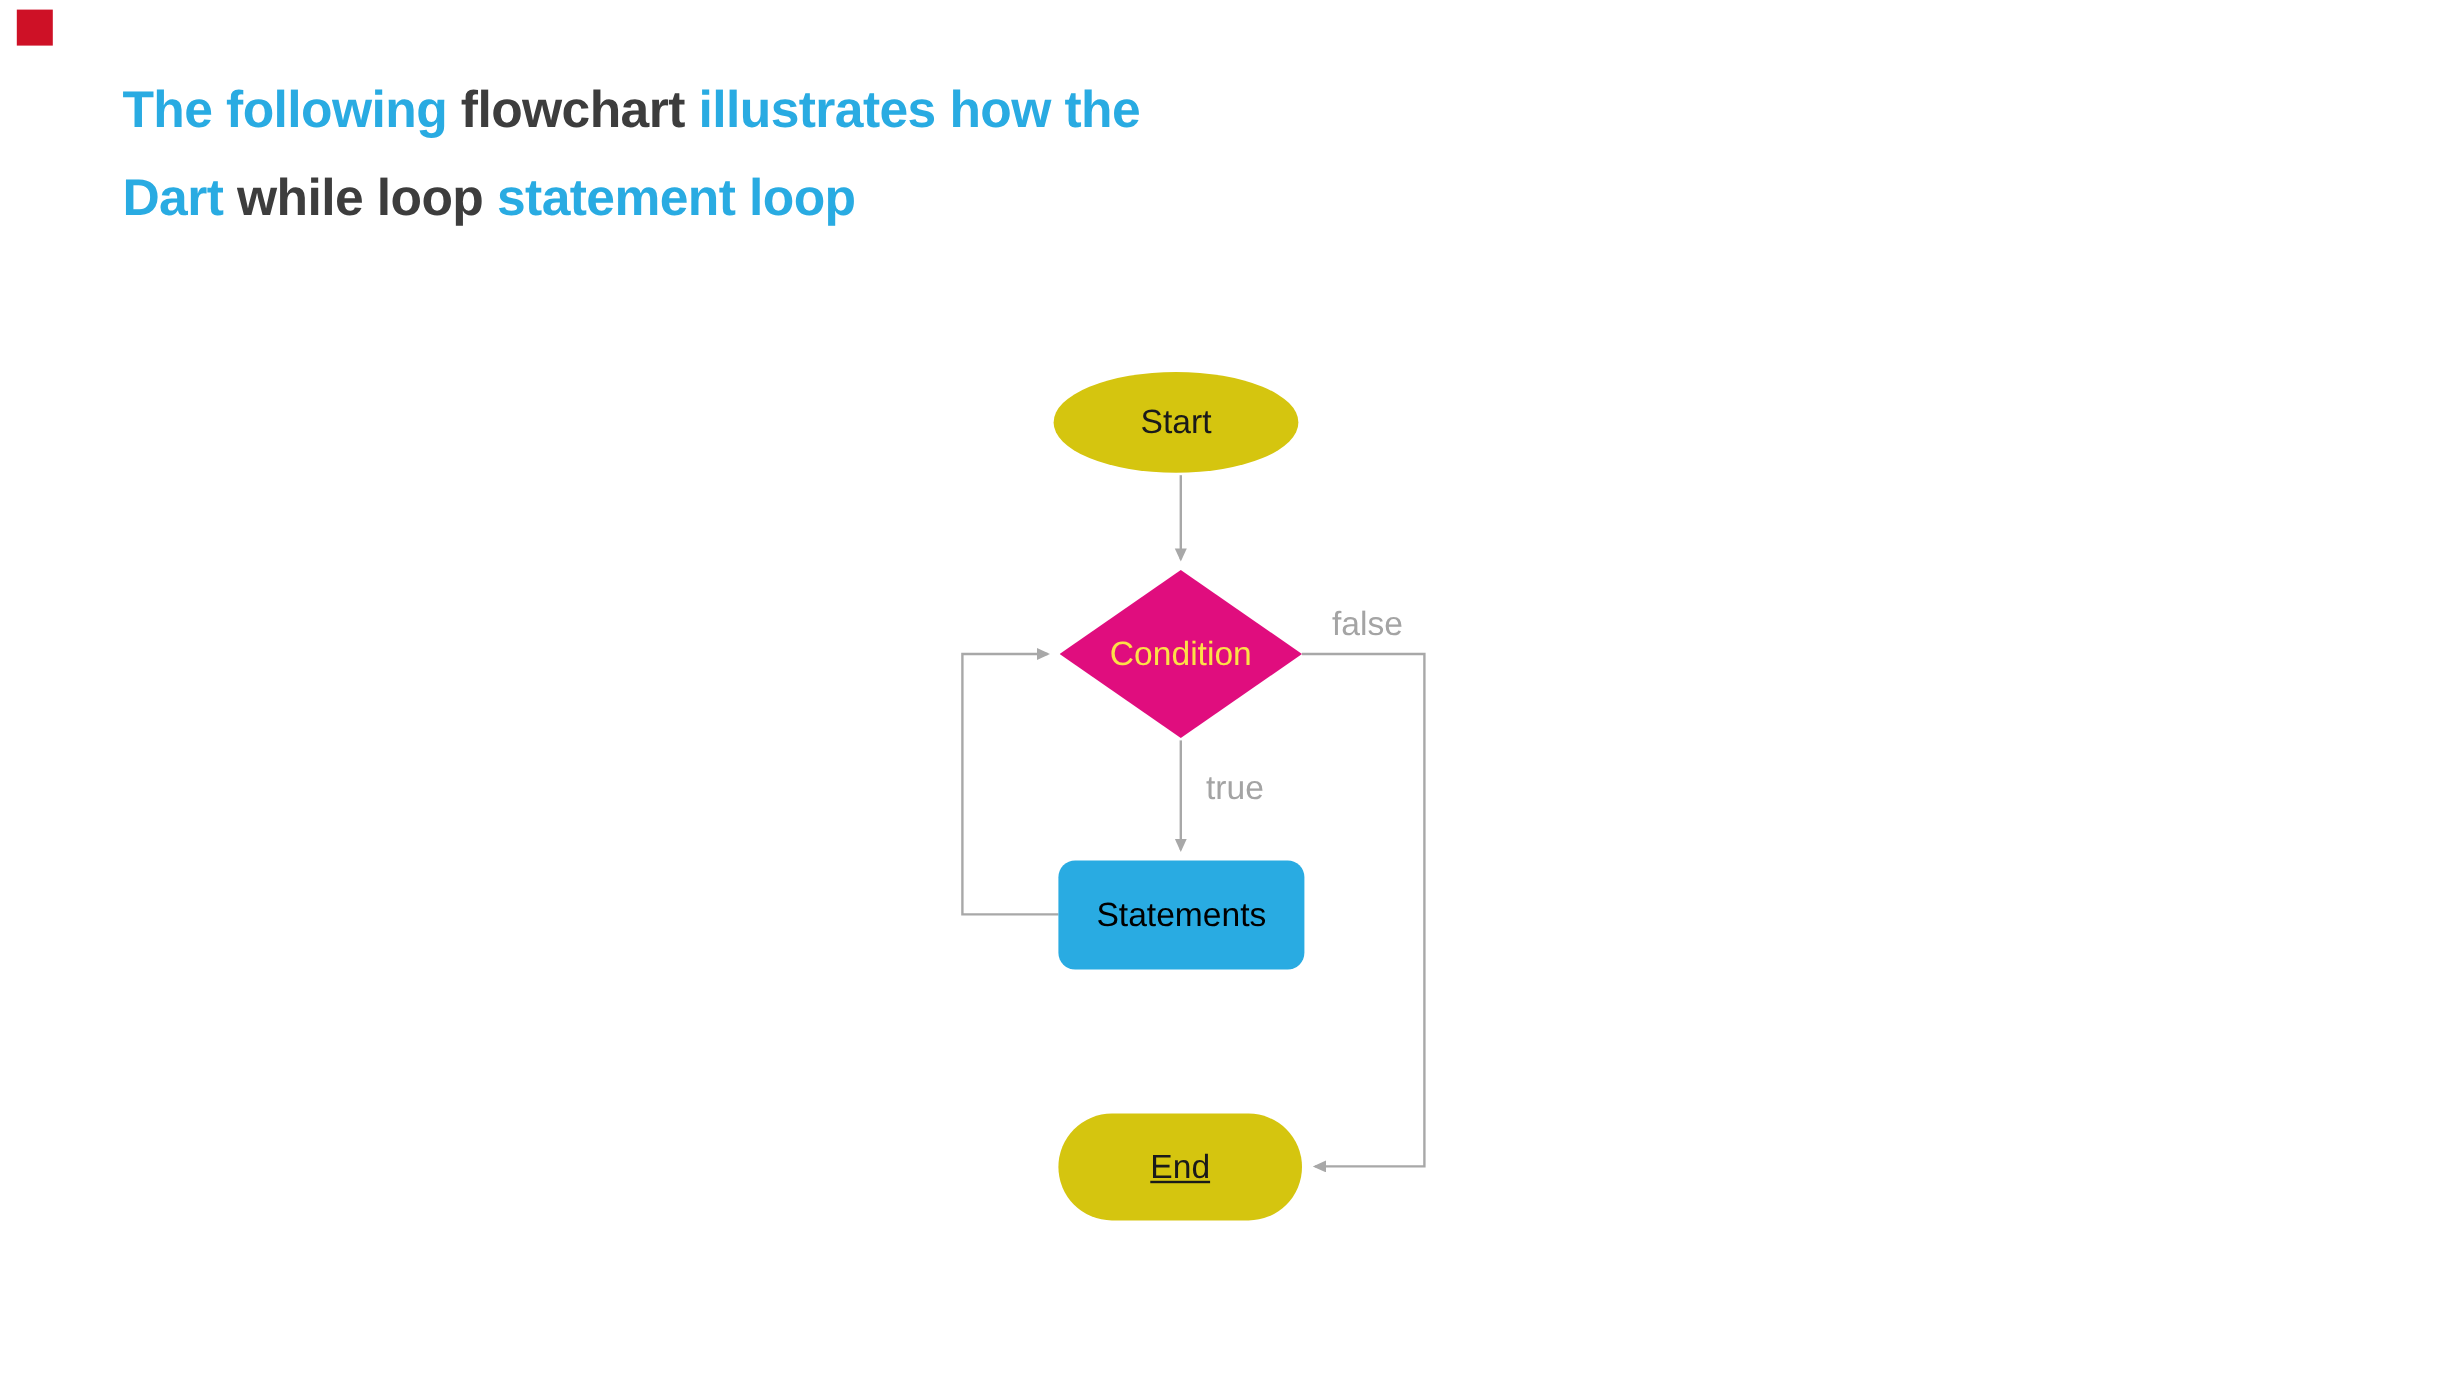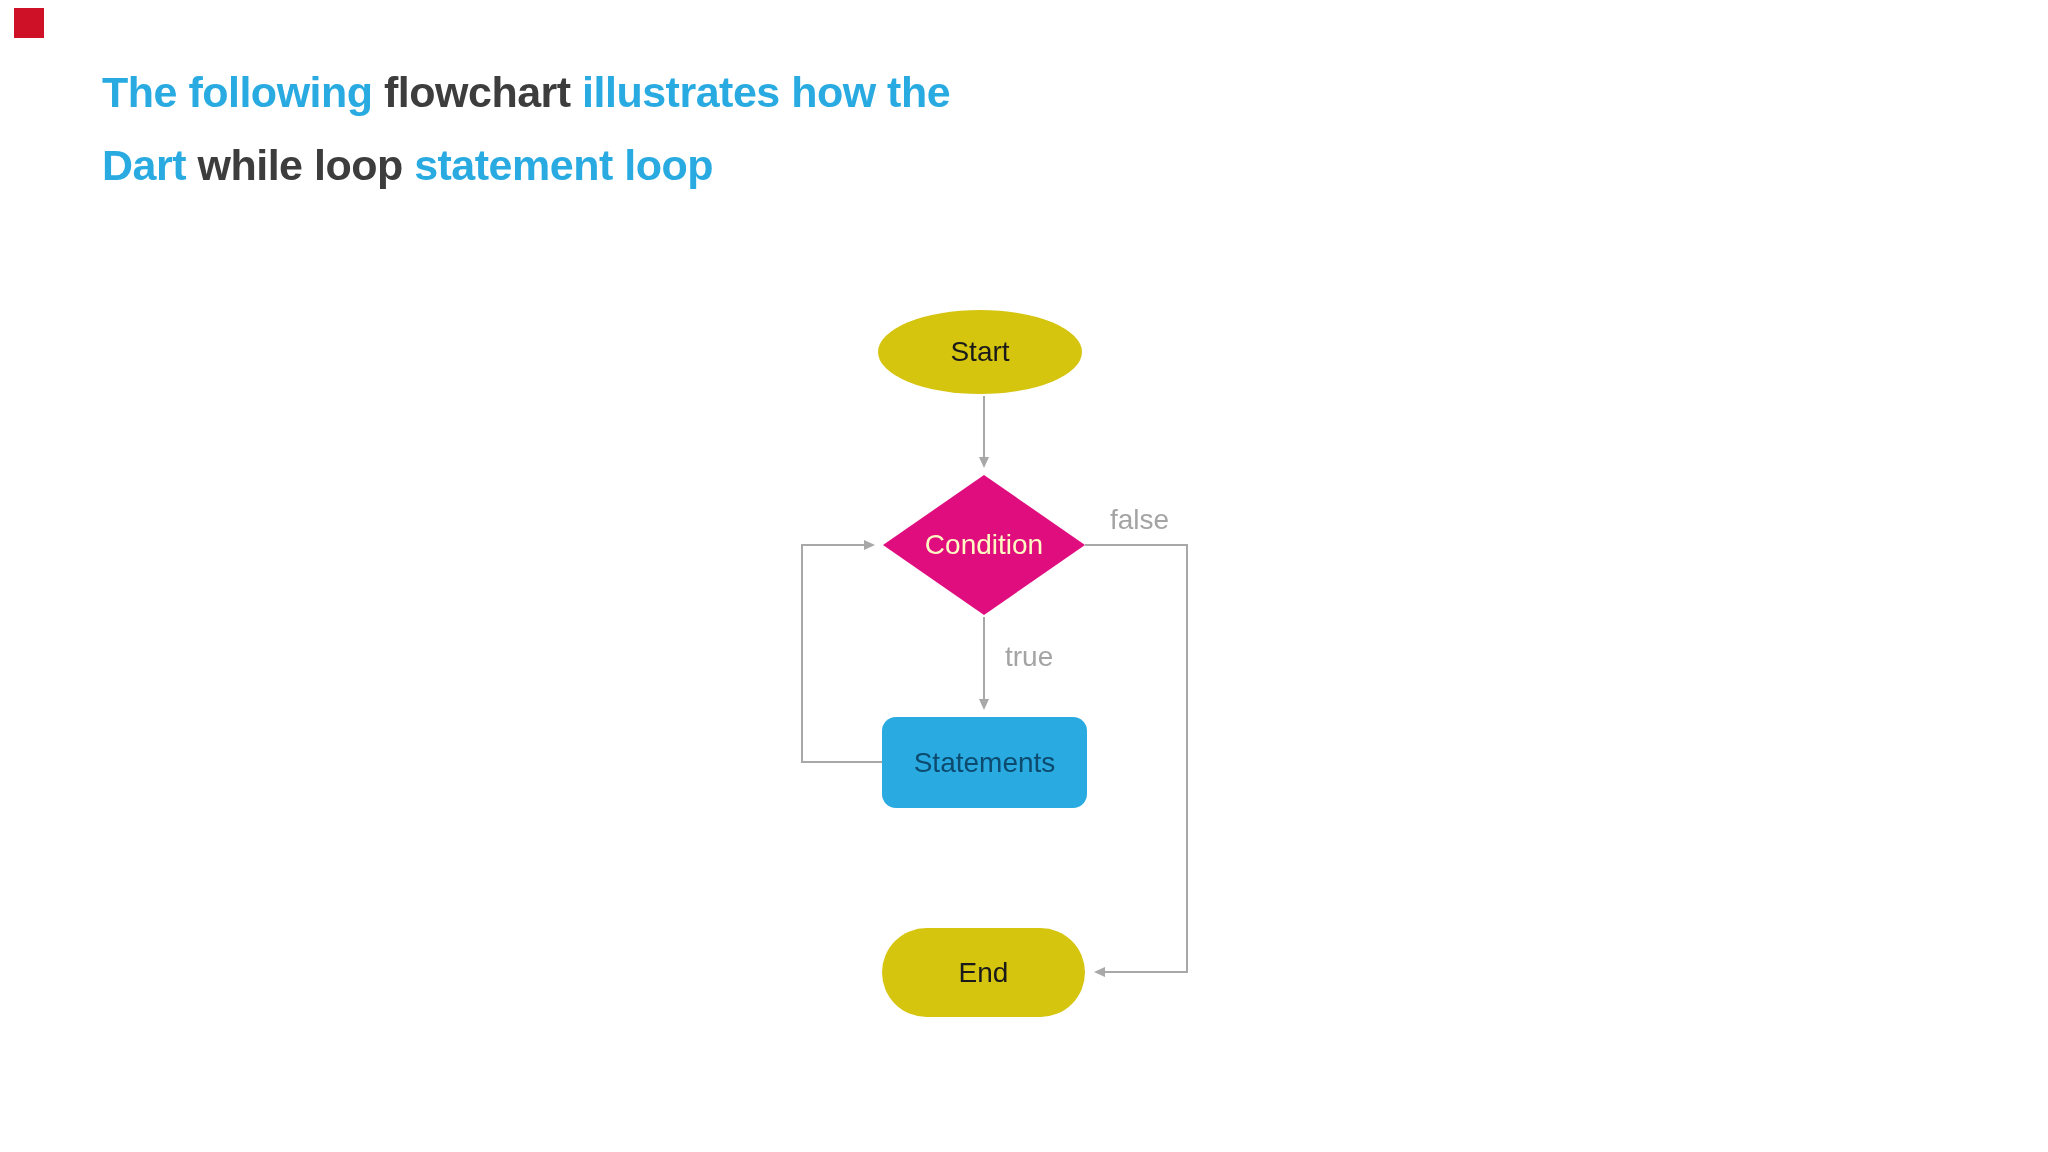--- a/index.html
+++ b/index.html
@@ -39,34 +39,35 @@
   }
   .node-start{
     left:878px;top:310px;width:204px;height:84px;
     background:var(--yellow);
     border-radius:50%;
     color:var(--ink);
   }
   .node-condition{
     left:883px;top:475px;width:202px;height:140px;
     background:var(--pink);
-    color:#fef9c3;
+    color:#fde047;
     clip-path:polygon(50% 0%,100% 50%,50% 100%,0% 50%);
   }
   .node-statements{
     left:882px;top:717px;width:205px;height:91px;
     background:var(--blue);
     border-radius:14px;
-    color:#0c4a6e;
+    color:#000000;
   }
   .node-end{
     left:882px;top:928px;width:203px;height:89px;
     background:var(--yellow);
     border-radius:46px;
     color:var(--ink);
+    text-decoration:underline;
   }
   .edge-label{
     position:absolute;
     font-size:28px;
     color:var(--label);
     white-space:nowrap;
     text-align:right;
   }
   .label-false{left:1110px;top:504px;}
   .label-true{left:1005px;top:641px;}

